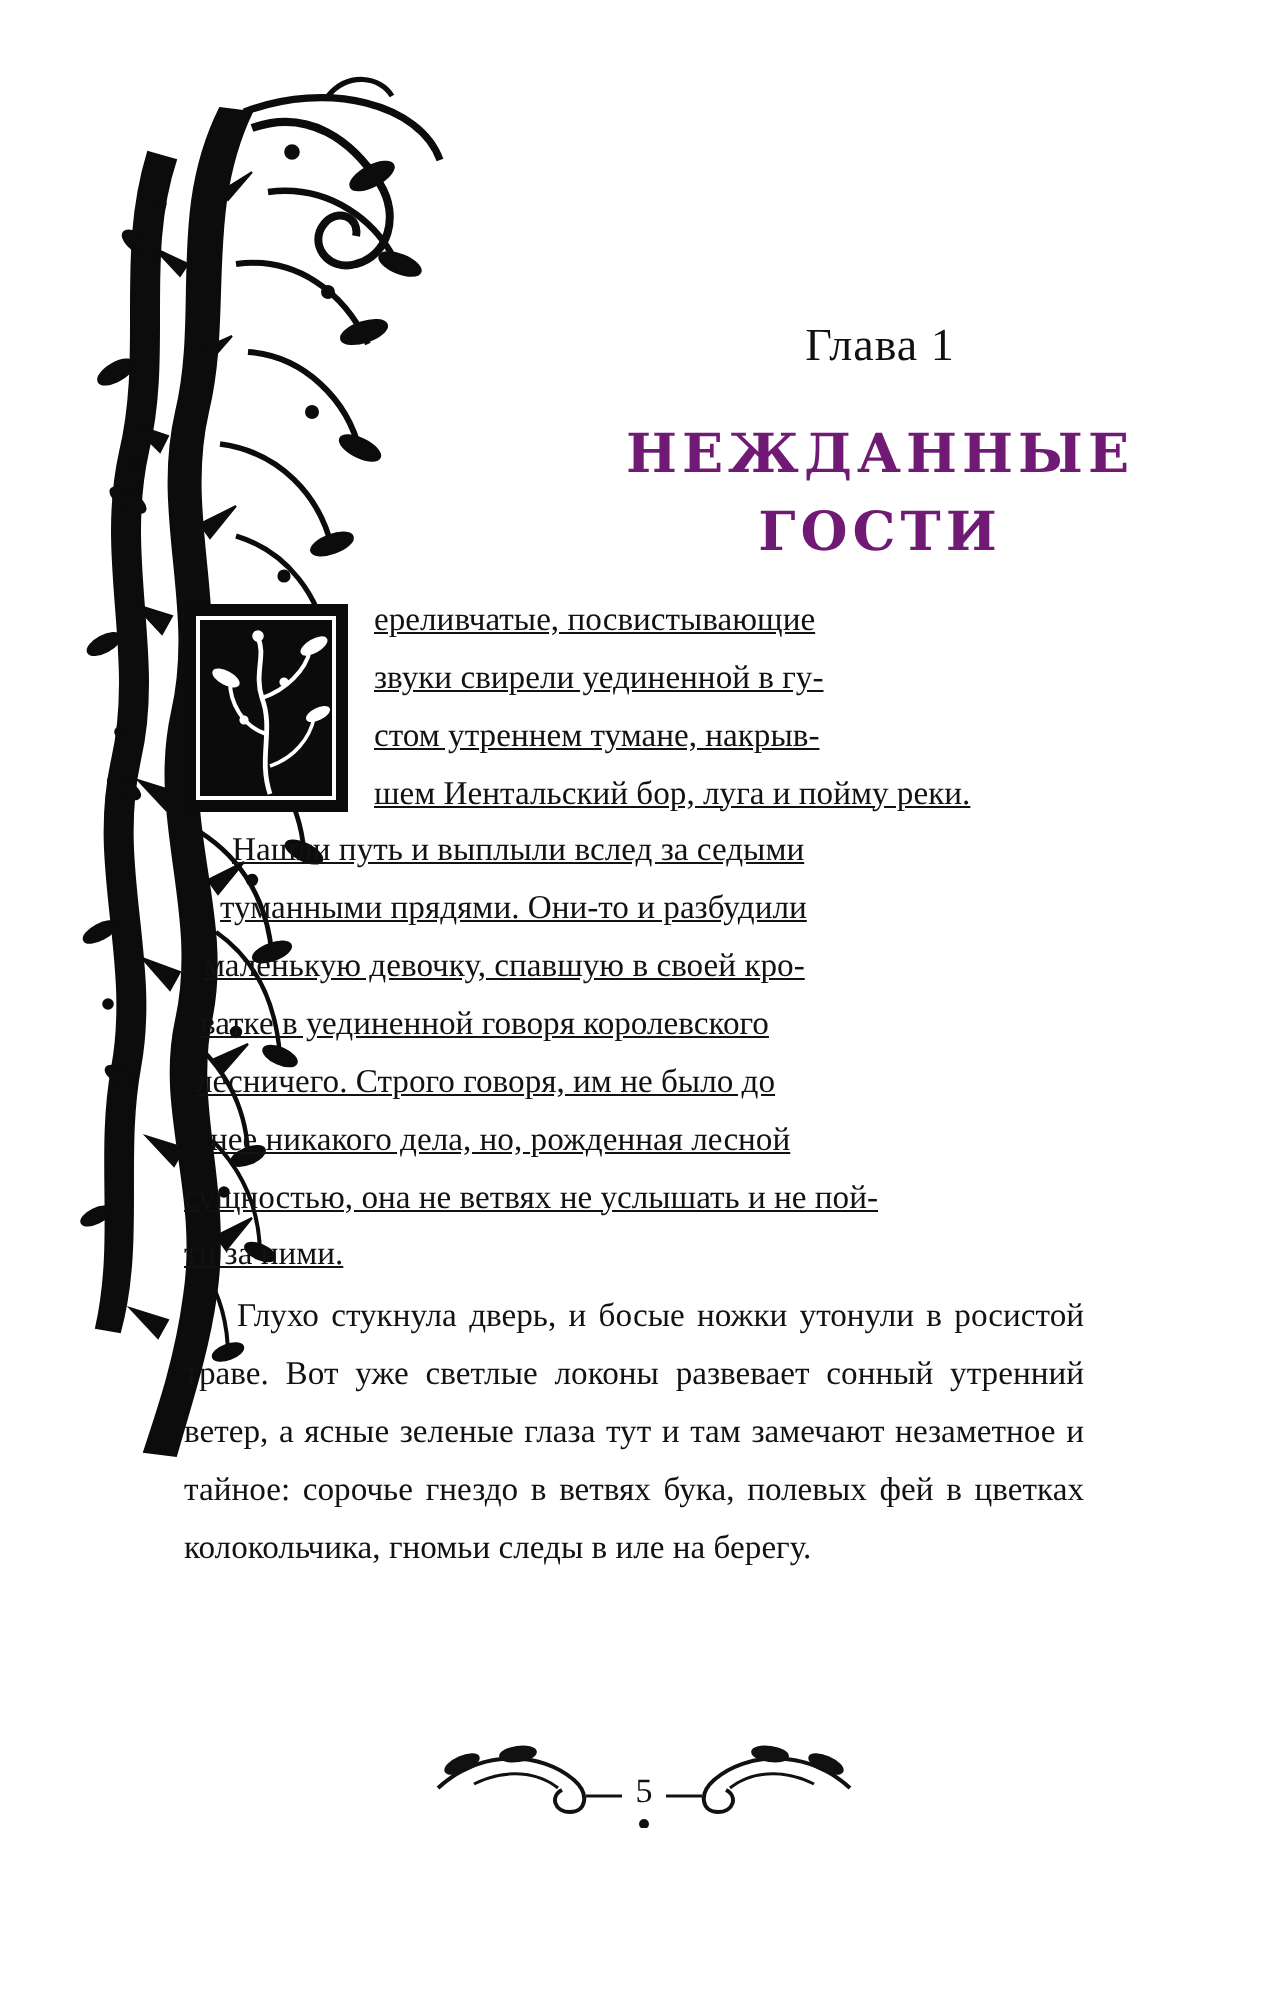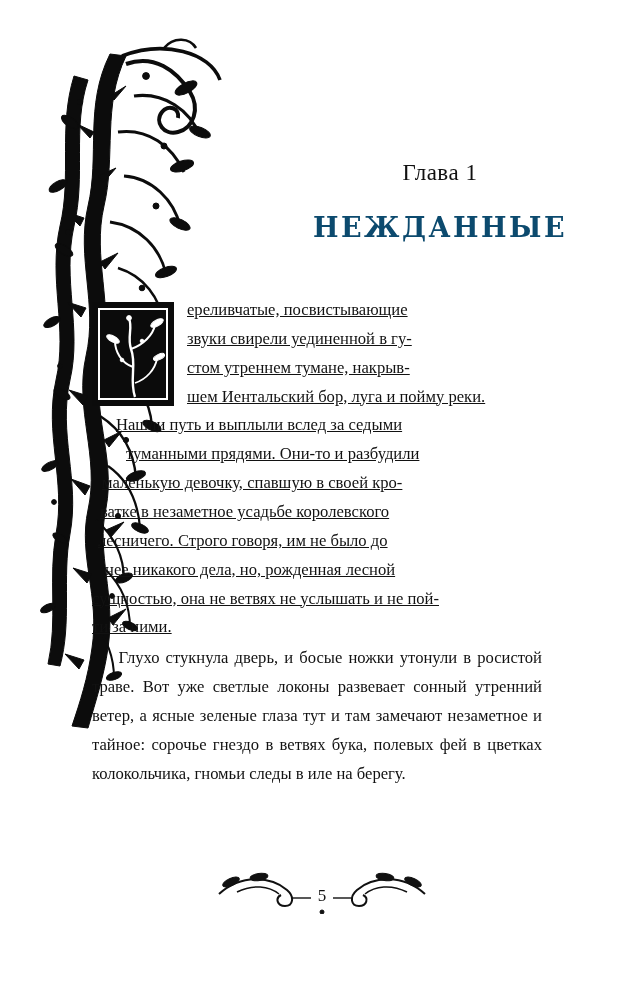--- a/index.html
+++ b/index.html
@@ -47,21 +47,21 @@
     color: #111;
     margin: 0 0 22px 0;
     font-weight: normal;
   }
   #chapter-title {
     font-family: "DejaVu Serif", serif;
     font-size: 27px;
     font-weight: bold;
     letter-spacing: 2.5px;
     line-height: 1.45;
-    color: #0c4a6e;
+    color: #701a75;
     margin: 0;
   }
   #chapter-title .line2 {
     display: block;
   }
 
   
   #body-text {
     position: absolute;
     left: 92px;
@@ -237,20 +237,21 @@
         <path d="M108 20 C150 4, 196 16, 206 44" fill="none" stroke-width="3.6"></path>
         <path d="M150 12 C160 0, 176 2, 182 12" fill="none" stroke-width="2.6"></path>
       </g>
     </svg>
   </div>
 
   <div id="chapter-head">
     <h2 id="chapter-number">Глава 1</h2>
     <h1 id="chapter-title">
       <span>НЕЖДАННЫЕ</span>
+      <span class="line2">ГОСТИ</span>
     </h1>
   </div>
 
   <div id="body-text">
 
     <div id="dropcap">
       <div class="inner-frame"></div>
       <svg viewBox="0 0 82 104" width="82" height="104" aria-hidden="true">
         <g stroke="#ffffff" fill="#ffffff">
           <path d="M40 92 C34 74, 42 60, 36 44 C32 32, 38 22, 34 14" fill="none" stroke-width="2.4"></path>
@@ -267,23 +268,23 @@
       </svg>
       <span class="letter">П</span>
     </div>
 
     <p id="para-1">
         <span class="shaped-line" style="margin-left: 0px;">ереливчатые,  посвистывающие</span>
         <span class="shaped-line" style="margin-left: 0px;">звуки свирели уединенной в гу-</span>
         <span class="shaped-line" style="margin-left: 0px;">стом утреннем тумане, накрыв-</span>
         <span class="shaped-line" style="margin-left: 14px;">шем Иентальский бор, луга и пойму реки.</span>
         <span class="shaped-line" style="margin-left: 24px;">Нашли путь и выплыли вслед за седыми</span>
-        <span class="shaped-line" style="margin-left: 34px;">туманными прядями. Они-то и разбудили</span>
+        <span class="shaped-line" style="margin-left: 18px;">туманными прядями. Они-то и разбудили</span>
         <span class="shaped-line" style="margin-left: 10px;">маленькую девочку, спавшую в своей кро-</span>
-        <span class="shaped-line" style="margin-left: 8px;">ватке в незаметное усадьбе королевского</span>
+        <span class="shaped-line" style="margin-left: 8px;">ватке в уединенной говоря королевского</span>
         <span class="shaped-line" style="margin-left: 6px;">лесничего. Строго говоря, им не было до</span>
         <span class="shaped-line" style="margin-left: 13px;">нее никакого дела, но, рожденная лесной</span>
         <span class="shaped-line" style="margin-left: 0px;">сущностью, она не ветвях не услышать и не пой-</span>
         <span class="shaped-line" style="margin-left: 0px;">ти за ними.</span>
       </p>
     <p id="para-2">Глухо стукнула дверь, и босые ножки утонули в росистой траве. Вот уже светлые локоны развевает сонный утренний ветер, а ясные зеленые глаза тут и там замечают незаметное и тайное: сорочье гнездо в ветвях бука, полевых фей в цветках колокольчика, гномьи следы в иле на берегу.</p>
   </div>
 
   <div id="footer">
     <div id="footer-flourish">

